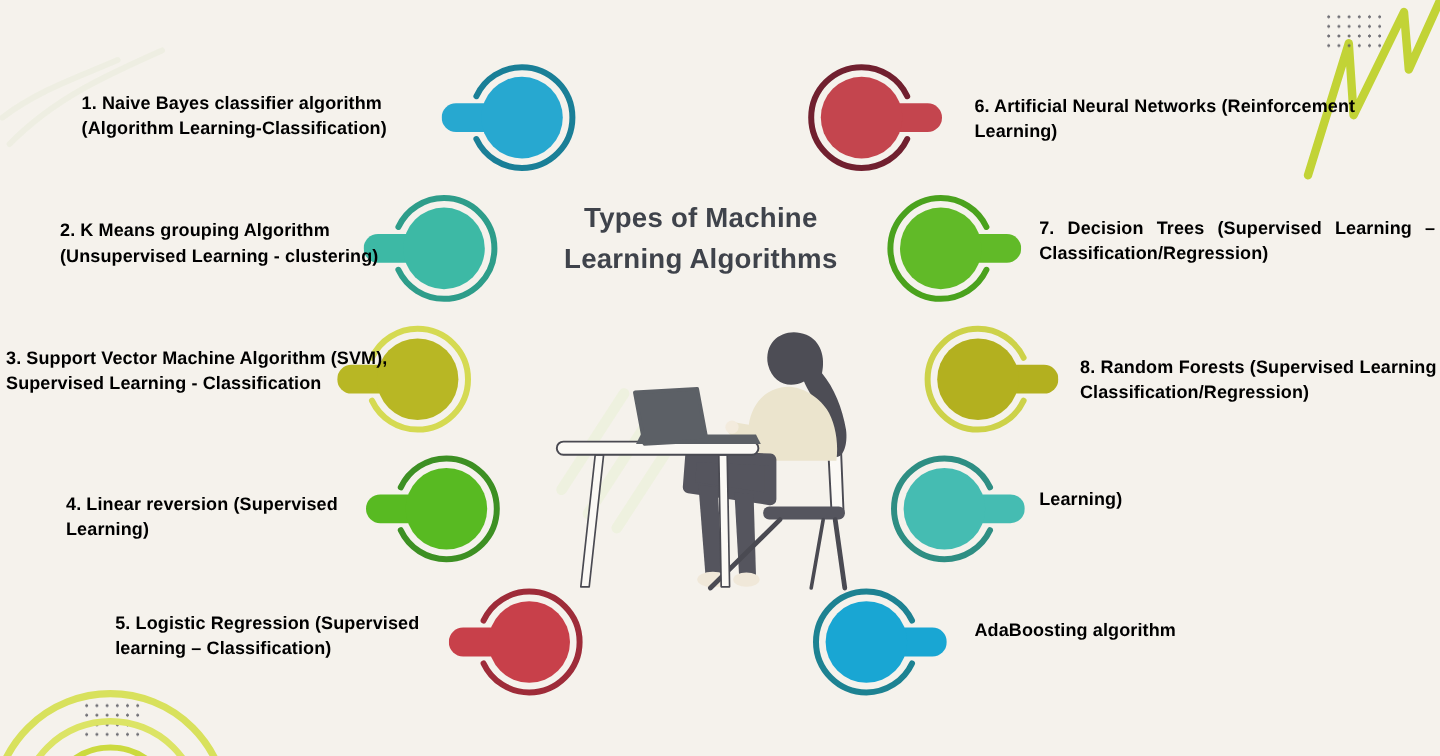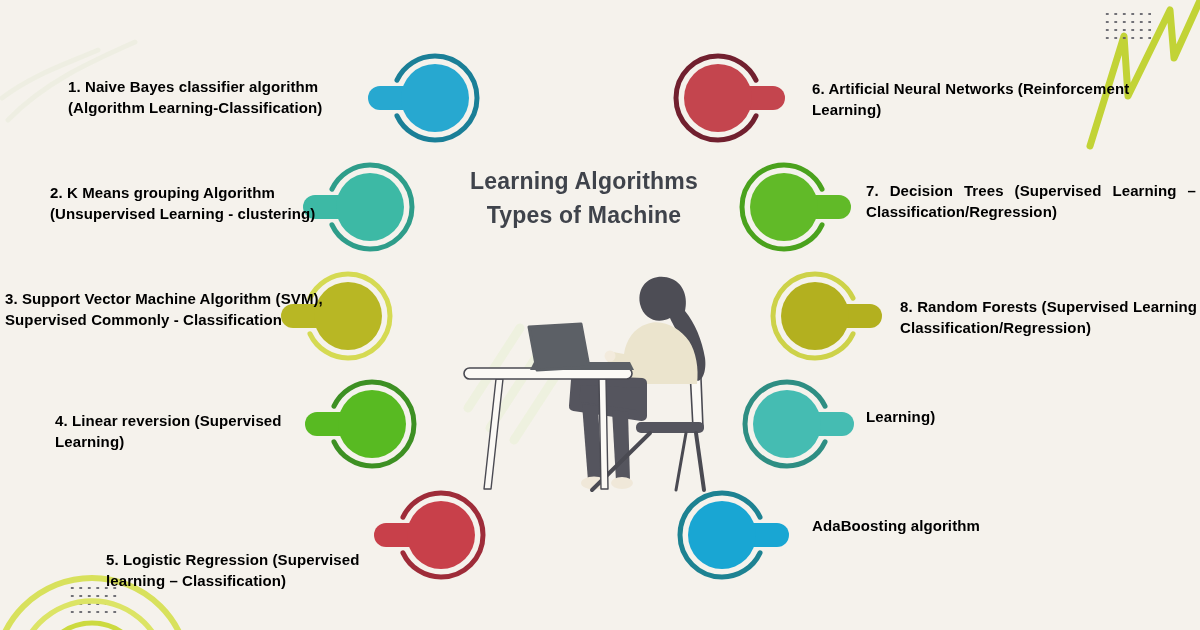--- a/index.html
+++ b/index.html
@@ -34,21 +34,21 @@
   .side-right .marker svg{transform:scaleX(-1);}
   .marker .tail{fill:var(--fill);}
   .marker .inner{fill:var(--fill);}
   .marker .ring{fill:none;stroke:var(--ring);stroke-width:5;stroke-linecap:round;}
 
   
   .i1  .marker{left:368px;top:51px;}  .i1  .label{left:68px; top:76px; width:272px;}
   .i2  .marker{left:303px;top:160px;} .i2  .label{left:14px; top:182px;width:266px;margin-left:36px;}
   .i3  .marker{left:281px;top:269px;} .i3  .label{left:5px;  top:288px;width:312px;}
   .i4  .marker{left:305px;top:377px;} .i4  .label{left:55px; top:410px;width:245px;}
-  .i5  .marker{left:374px;top:488px;} .i5  .label{left:106px; top:509px;width:268px;margin-top:40px;}
+  .i5  .marker{left:374px;top:488px;} .i5  .label{left:96px; top:509px;width:268px;}
   .i6  .marker{left:673px;top:51px;}  .i6  .label{left:812px;top:78px; width:345px;}
   .i7  .marker{left:739px;top:160px;} .i7  .label{left:866px;top:180px;width:330px;}
   .i8  .marker{left:770px;top:269px;} .i8  .label{left:900px;top:296px;width:310px;}
   .i9  .marker{left:742px;top:377px;} .i9  .label{left:866px;top:406px;width:300px;}
   .i10 .marker{left:677px;top:488px;} .i10 .label{left:812px;top:515px;width:290px;}
 
   
   .dots{
     position:absolute;
     background-image:radial-gradient(circle,#5a5a62 1.1px,transparent 1.45px);
@@ -82,22 +82,22 @@
   <svg class="deco spiral-bl" viewBox="0 0 190 75">
     <g fill="none" stroke-linecap="round">
       <circle cx="92" cy="120" r="97" stroke="#d8e15c" stroke-width="6"></circle>
       <circle cx="92" cy="120" r="74" stroke="#dce465" stroke-width="5.5"></circle>
       <circle cx="92" cy="120" r="52" stroke="#ccda3f" stroke-width="5"></circle>
       <circle cx="92" cy="122" r="33" stroke="#d8e15c" stroke-width="5"></circle>
     </g>
   </svg>
 
   <div class="title">
+    <div>Types of Machine</div>
     <div>Learning Algorithms</div>
-    <div>Types of Machine</div>
   </div>
 
   <svg class="illustration" viewBox="0 0 270 235">
 
     <g stroke="#edf1dc" stroke-width="9" stroke-linecap="round" opacity="0.8">
       <path d="M18,140 L70,60" fill="none"></path>
       <path d="M40,160 L96,74" fill="none"></path>
       <path d="M64,172 L116,92" fill="none"></path>
     </g>
 
@@ -168,21 +168,21 @@
   <div class="algo-item i3 side-left" style="--fill: #b8b724; --ring: #d5da52;">
     <div class="marker">
       <svg width="112" height="94" viewBox="0 0 112 94">
         <rect class="tail" x="0" y="35" width="67" height="24" rx="12"></rect>
         <circle class="inner" cx="67" cy="47" r="34"></circle>
         <circle class="ring" cx="67" cy="47" r="42" pathLength="100" stroke-dasharray="43 14 43 0"></circle>
       </svg>
     </div>
     <div class="label">
       <div class="line">3. Support Vector Machine Algorithm (SVM),</div>
-      <div class="line">Supervised Commonly - Classification</div>
+      <div class="line">Supervised Learning - Classification</div>
     </div>
   </div>
 
   <div class="algo-item i4 side-left" style="--fill: #58ba22; --ring: #3d9023;">
     <div class="marker">
       <svg width="112" height="94" viewBox="0 0 112 94">
         <rect class="tail" x="0" y="35" width="67" height="24" rx="12"></rect>
         <circle class="inner" cx="67" cy="47" r="34"></circle>
         <circle class="ring" cx="67" cy="47" r="42" pathLength="100" stroke-dasharray="43 14 43 0"></circle>
       </svg>

